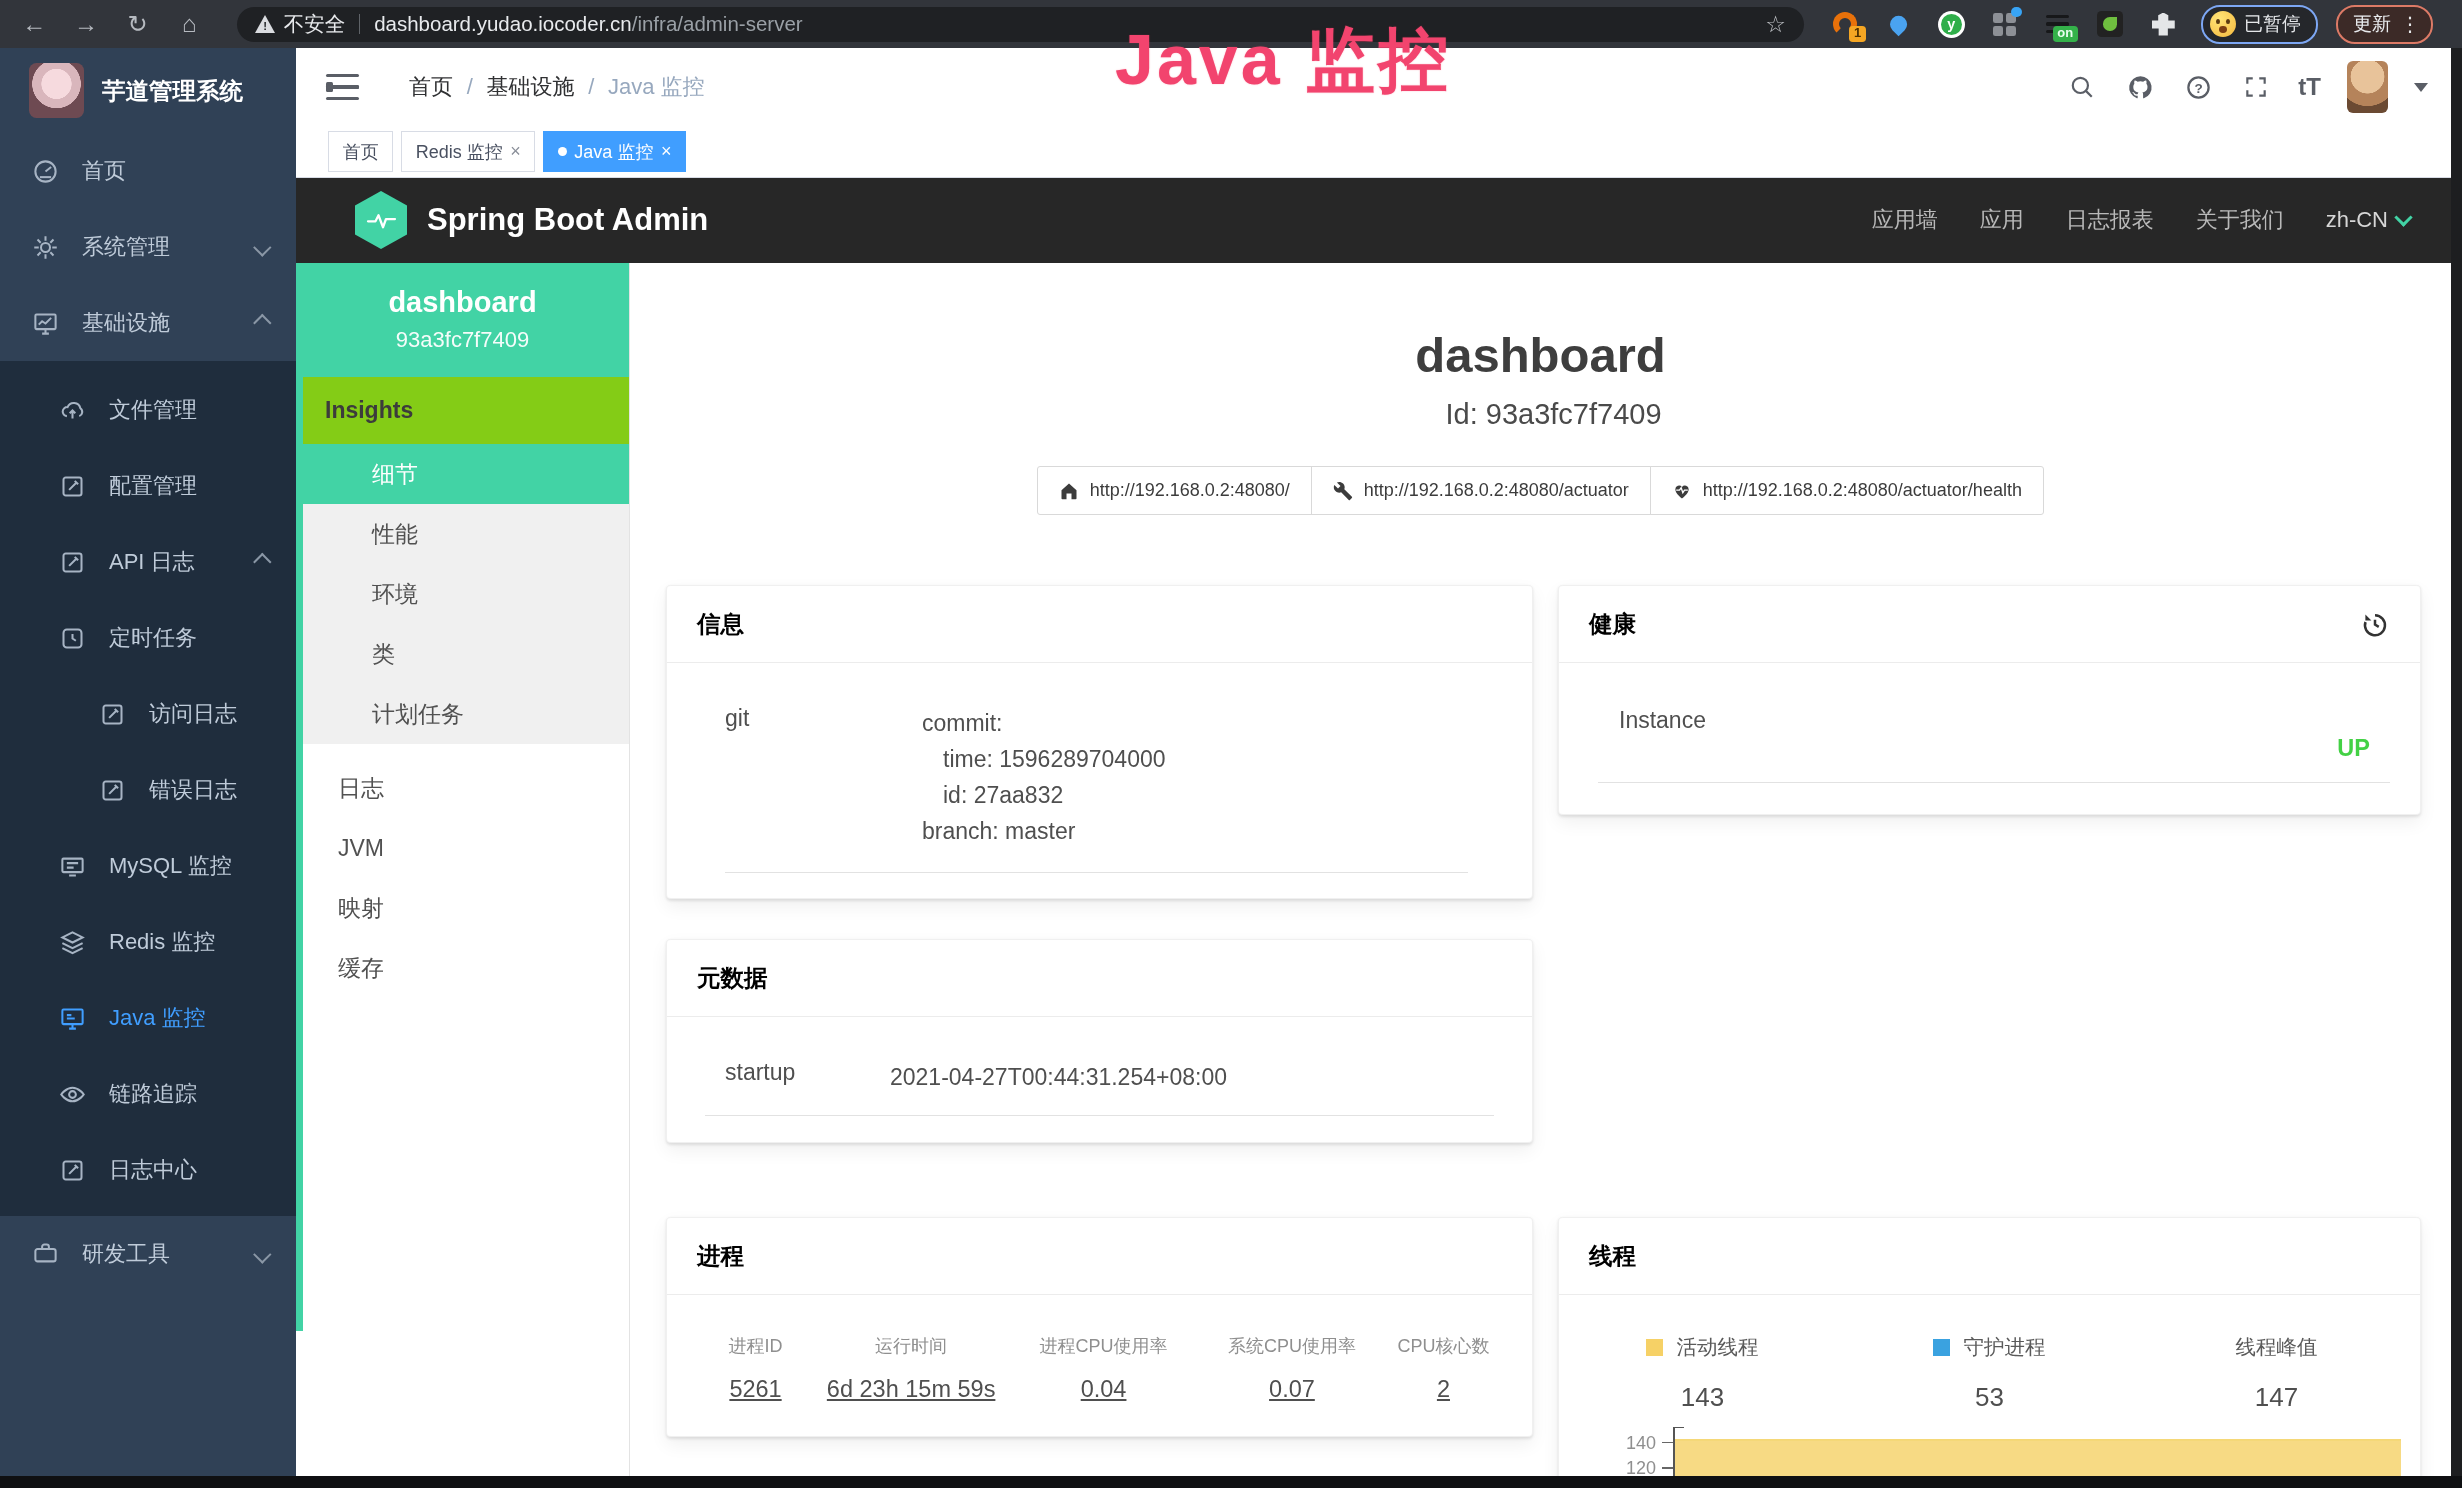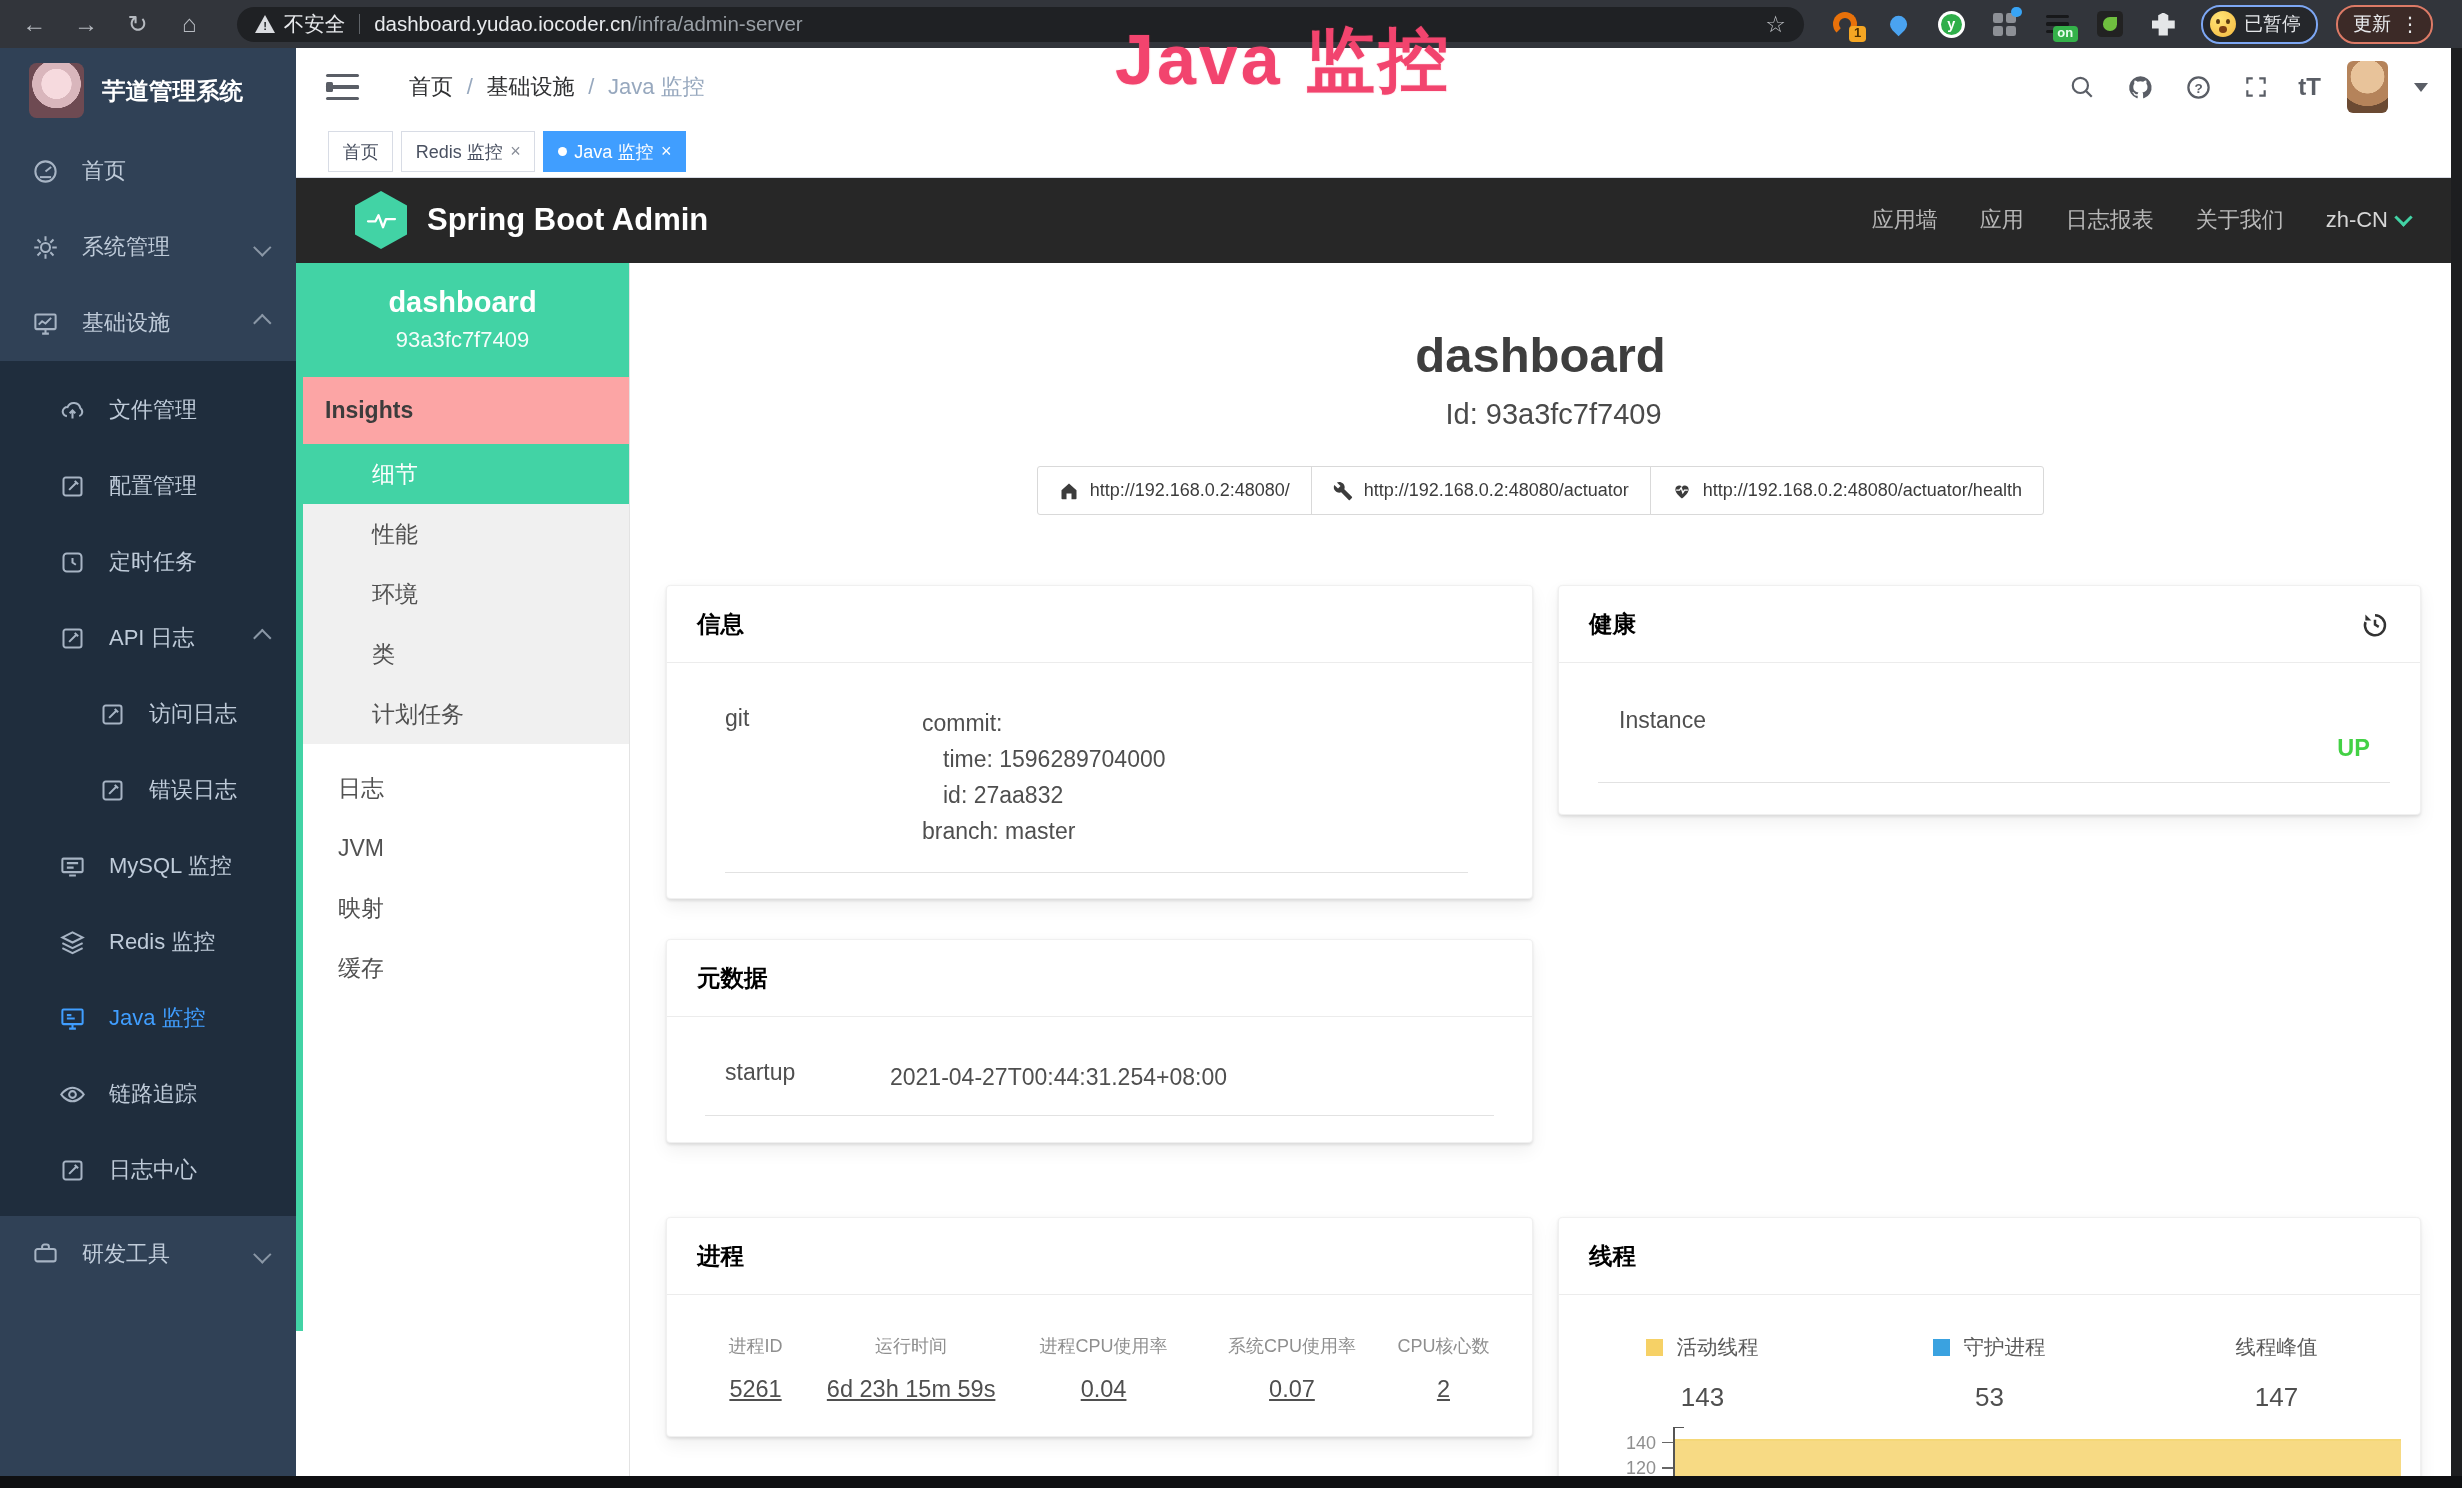--- a/index.html
+++ b/index.html
@@ -105,21 +105,21 @@
   .sba-nav{margin-left:auto;display:flex;align-items:center;gap:42px;margin-right:53px;font-size:22px;color:#b9b9b9;}
   .sba-nav .loc{color:#d6d6d6;display:flex;align-items:center;gap:9px;}
   .chev-g{width:10px;height:10px;border-right:3px solid #42d3a5;border-bottom:3px solid #42d3a5;transform:rotate(45deg);margin-top:-4.6px;}
   
   .insights{position:absolute;left:296px;top:262px;width:334px;height:1226px;background:#fff;
             border-right:0.8px solid #e3e3e3;z-index:7;box-sizing:border-box;}
   .green-strip{position:absolute;left:0;top:0;width:6.8px;height:1069px;z-index:3;}
   .inst-block{height:115px;display:flex;flex-direction:column;align-items:center;justify-content:center;color:#fff;}
   .inst-block .nm{font-size:29px;font-weight:bold;}
   .inst-block .id{font-size:22px;margin-top:7.6px;opacity:.95;}
-  .ins-label{height:67px;background:#fca5a5;display:flex;align-items:center;padding-left:29px;
+  .ins-label{height:67px;background:#84cc16;display:flex;align-items:center;padding-left:29px;
              font-size:23px;font-weight:bold;color:#3c3c3c;box-sizing:border-box;}
   .ins-item{height:60px;background:#f0f0f0;display:flex;align-items:center;padding-left:76px;
             font-size:23px;color:#515151;cursor:pointer;box-sizing:border-box;}
   .ins-item.active{color:#fff;}
   .ins-spacer{height:14.4px;background:#fff;}
   .root-item{height:60px;display:flex;align-items:center;padding-left:42px;font-size:23px;color:#515151;cursor:pointer;}
   
   .content{position:absolute;left:630px;top:262px;width:1821px;height:1226px;background:#fff;z-index:6;text-align:center;}
   .inst-title{margin-top:65px;font-size:49px;font-weight:600;color:#3e3e3e;}
   .inst-id{margin-top:15px;font-size:29px;color:#4a4a4a;margin-left:26px;}
@@ -275,32 +275,32 @@
       </div>
       <div class="menu-item">
         <svg class="mi" viewBox="0 0 24 24">
           <rect x="4" y="4" width="16" height="16" rx="2"></rect>
             <path d="M9 15l7-7M14 7l3 3"></path>
           </svg>
         <span>配置管理</span>
       </div>
       <div class="menu-item">
         <svg class="mi" viewBox="0 0 24 24">
+          <rect x="4" y="4" width="16" height="16" rx="2"></rect>
+            <path d="M9 15l7-7M14 7l3 3"></path>
+          </svg>
+        <span>API 日志</span>
+        <span class="chev up"></span>
+      </div>
+      <div class="menu-item">
+        <svg class="mi" viewBox="0 0 24 24">
           <rect x="4" y="4" width="16" height="16" rx="3"></rect>
             <path d="M12 8v4l3 2"></path>
           </svg>
         <span>定时任务</span>
-      </div>
-      <div class="menu-item">
-        <svg class="mi" viewBox="0 0 24 24">
-          <rect x="4" y="4" width="16" height="16" rx="2"></rect>
-            <path d="M9 15l7-7M14 7l3 3"></path>
-          </svg>
-        <span>API 日志</span>
-        <span class="chev up"></span>
       </div>
       <div class="menu-item nested">
         <svg class="mi" viewBox="0 0 24 24">
           <rect x="4" y="4" width="16" height="16" rx="2"></rect>
             <path d="M9 15l7-7M14 7l3 3"></path>
           </svg>
         <span>访问日志</span>
       </div>
       <div class="menu-item nested">
         <svg class="mi" viewBox="0 0 24 24">

